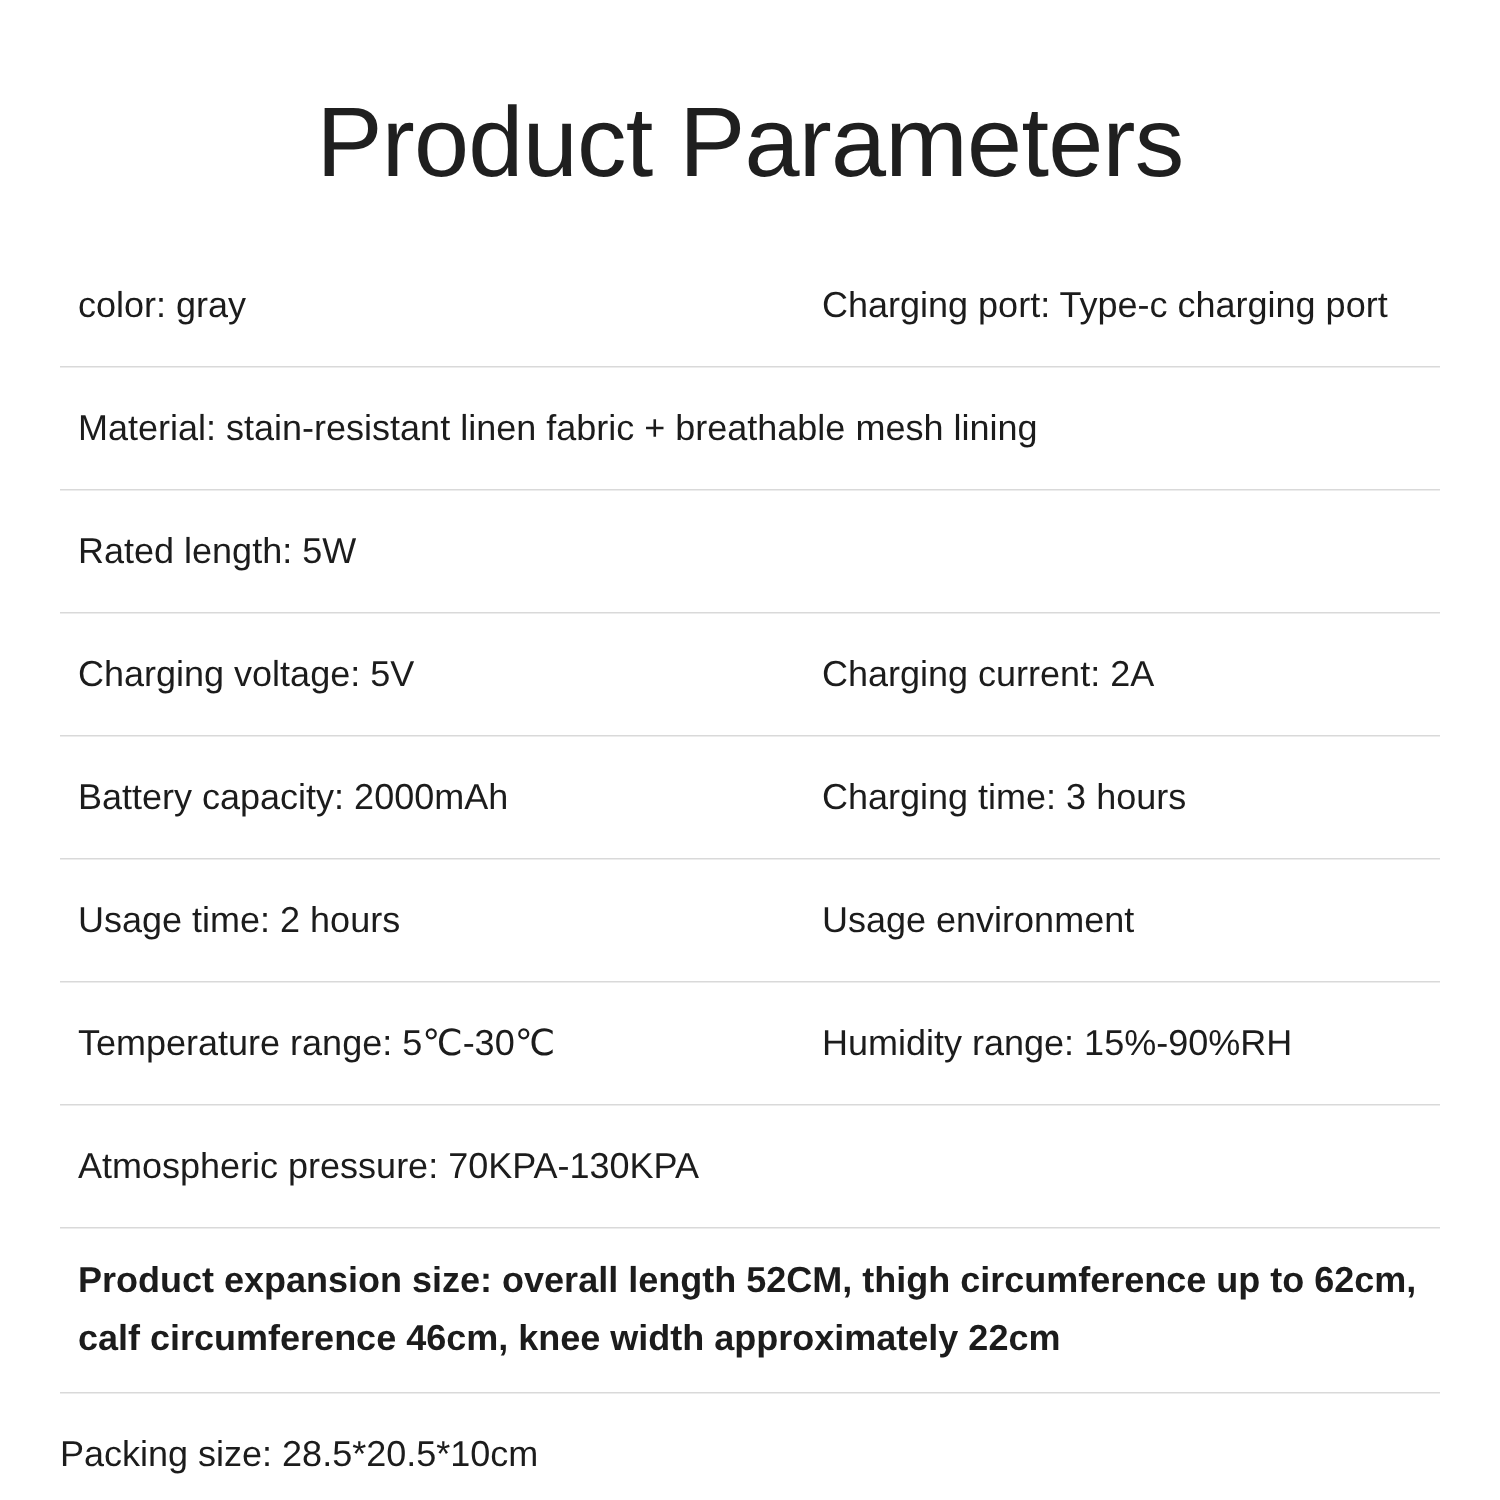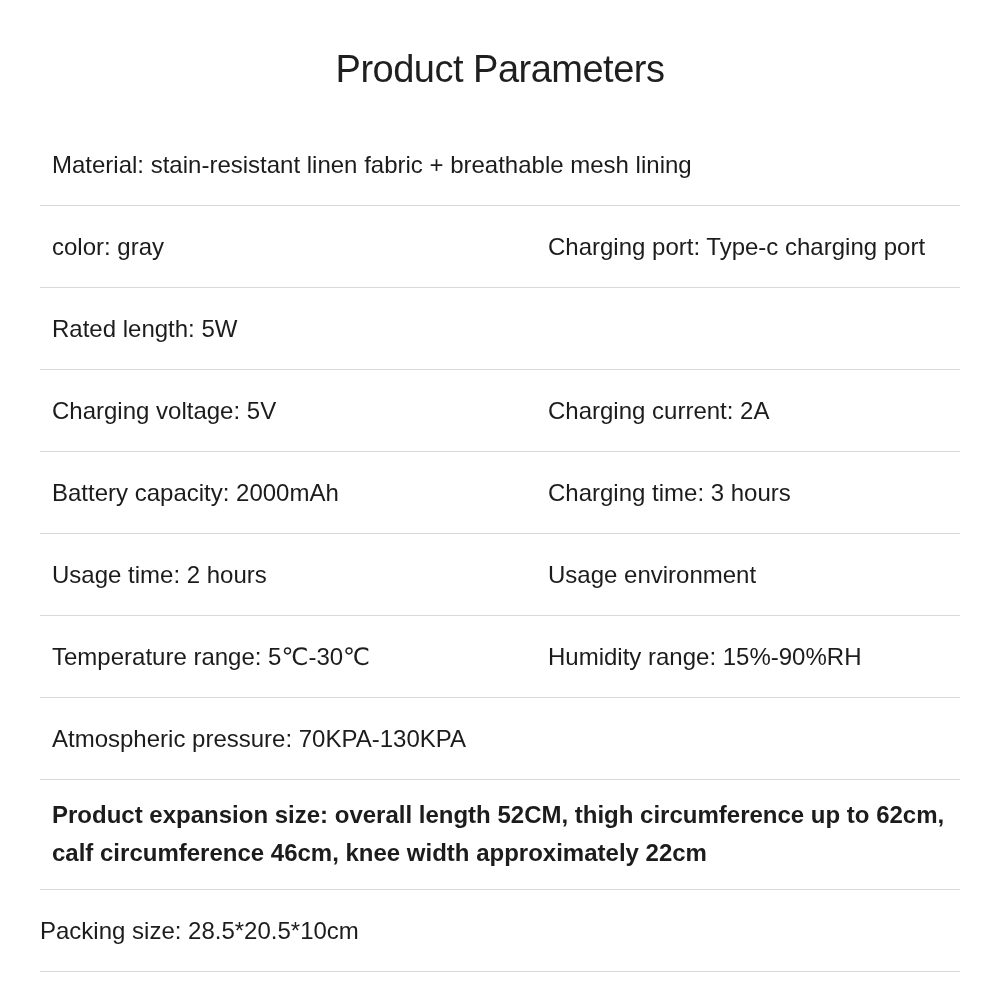--- a/index.html
+++ b/index.html
@@ -20,26 +20,26 @@
   .page {
     position: relative;
     width: 1000px;
     height: 1000px;
     background: #ffffff;
     box-sizing: border-box;
   }
 
   .page-title {
     text-align: center;
-    font-size: 38px;
+    font-size: 66px;
     font-weight: 400;
     line-height: 1.05;
     color: #1f1f1f;
     letter-spacing: -0.5px;
-    margin: 8px;
+    margin: 18px;
     padding-top: 42px;
     padding-bottom: 0;
   }
 
   .spec-table {
     margin-top: 34px;
     padding: 0 40px 0 40px;
     box-sizing: border-box;
     width: 1000px;
   }
@@ -97,26 +97,26 @@
 </head>
 <body>
 
 <div class="page">
 
   <h1 class="page-title">Product Parameters</h1>
 
   <div class="spec-table">
 
     <div class="spec-row">
-      <div class="spec-cell col-full">Material: stain-resistant linen fabric + breathable mesh lining</div>
+      <div class="spec-cell col-left">color: gray</div>
+      <div class="spec-cell col-right">Charging port: Type-c charging port</div>
     </div>
 
     <div class="spec-row">
-      <div class="spec-cell col-left">color: gray</div>
-      <div class="spec-cell col-right">Charging port: Type-c charging port</div>
+      <div class="spec-cell col-full">Material: stain-resistant linen fabric + breathable mesh lining</div>
     </div>
 
     <div class="spec-row">
       <div class="spec-cell col-left">Rated length: 5W</div>
     </div>
 
     <div class="spec-row">
       <div class="spec-cell col-left">Charging voltage: 5V</div>
       <div class="spec-cell col-right">Charging current: 2A</div>
     </div>

